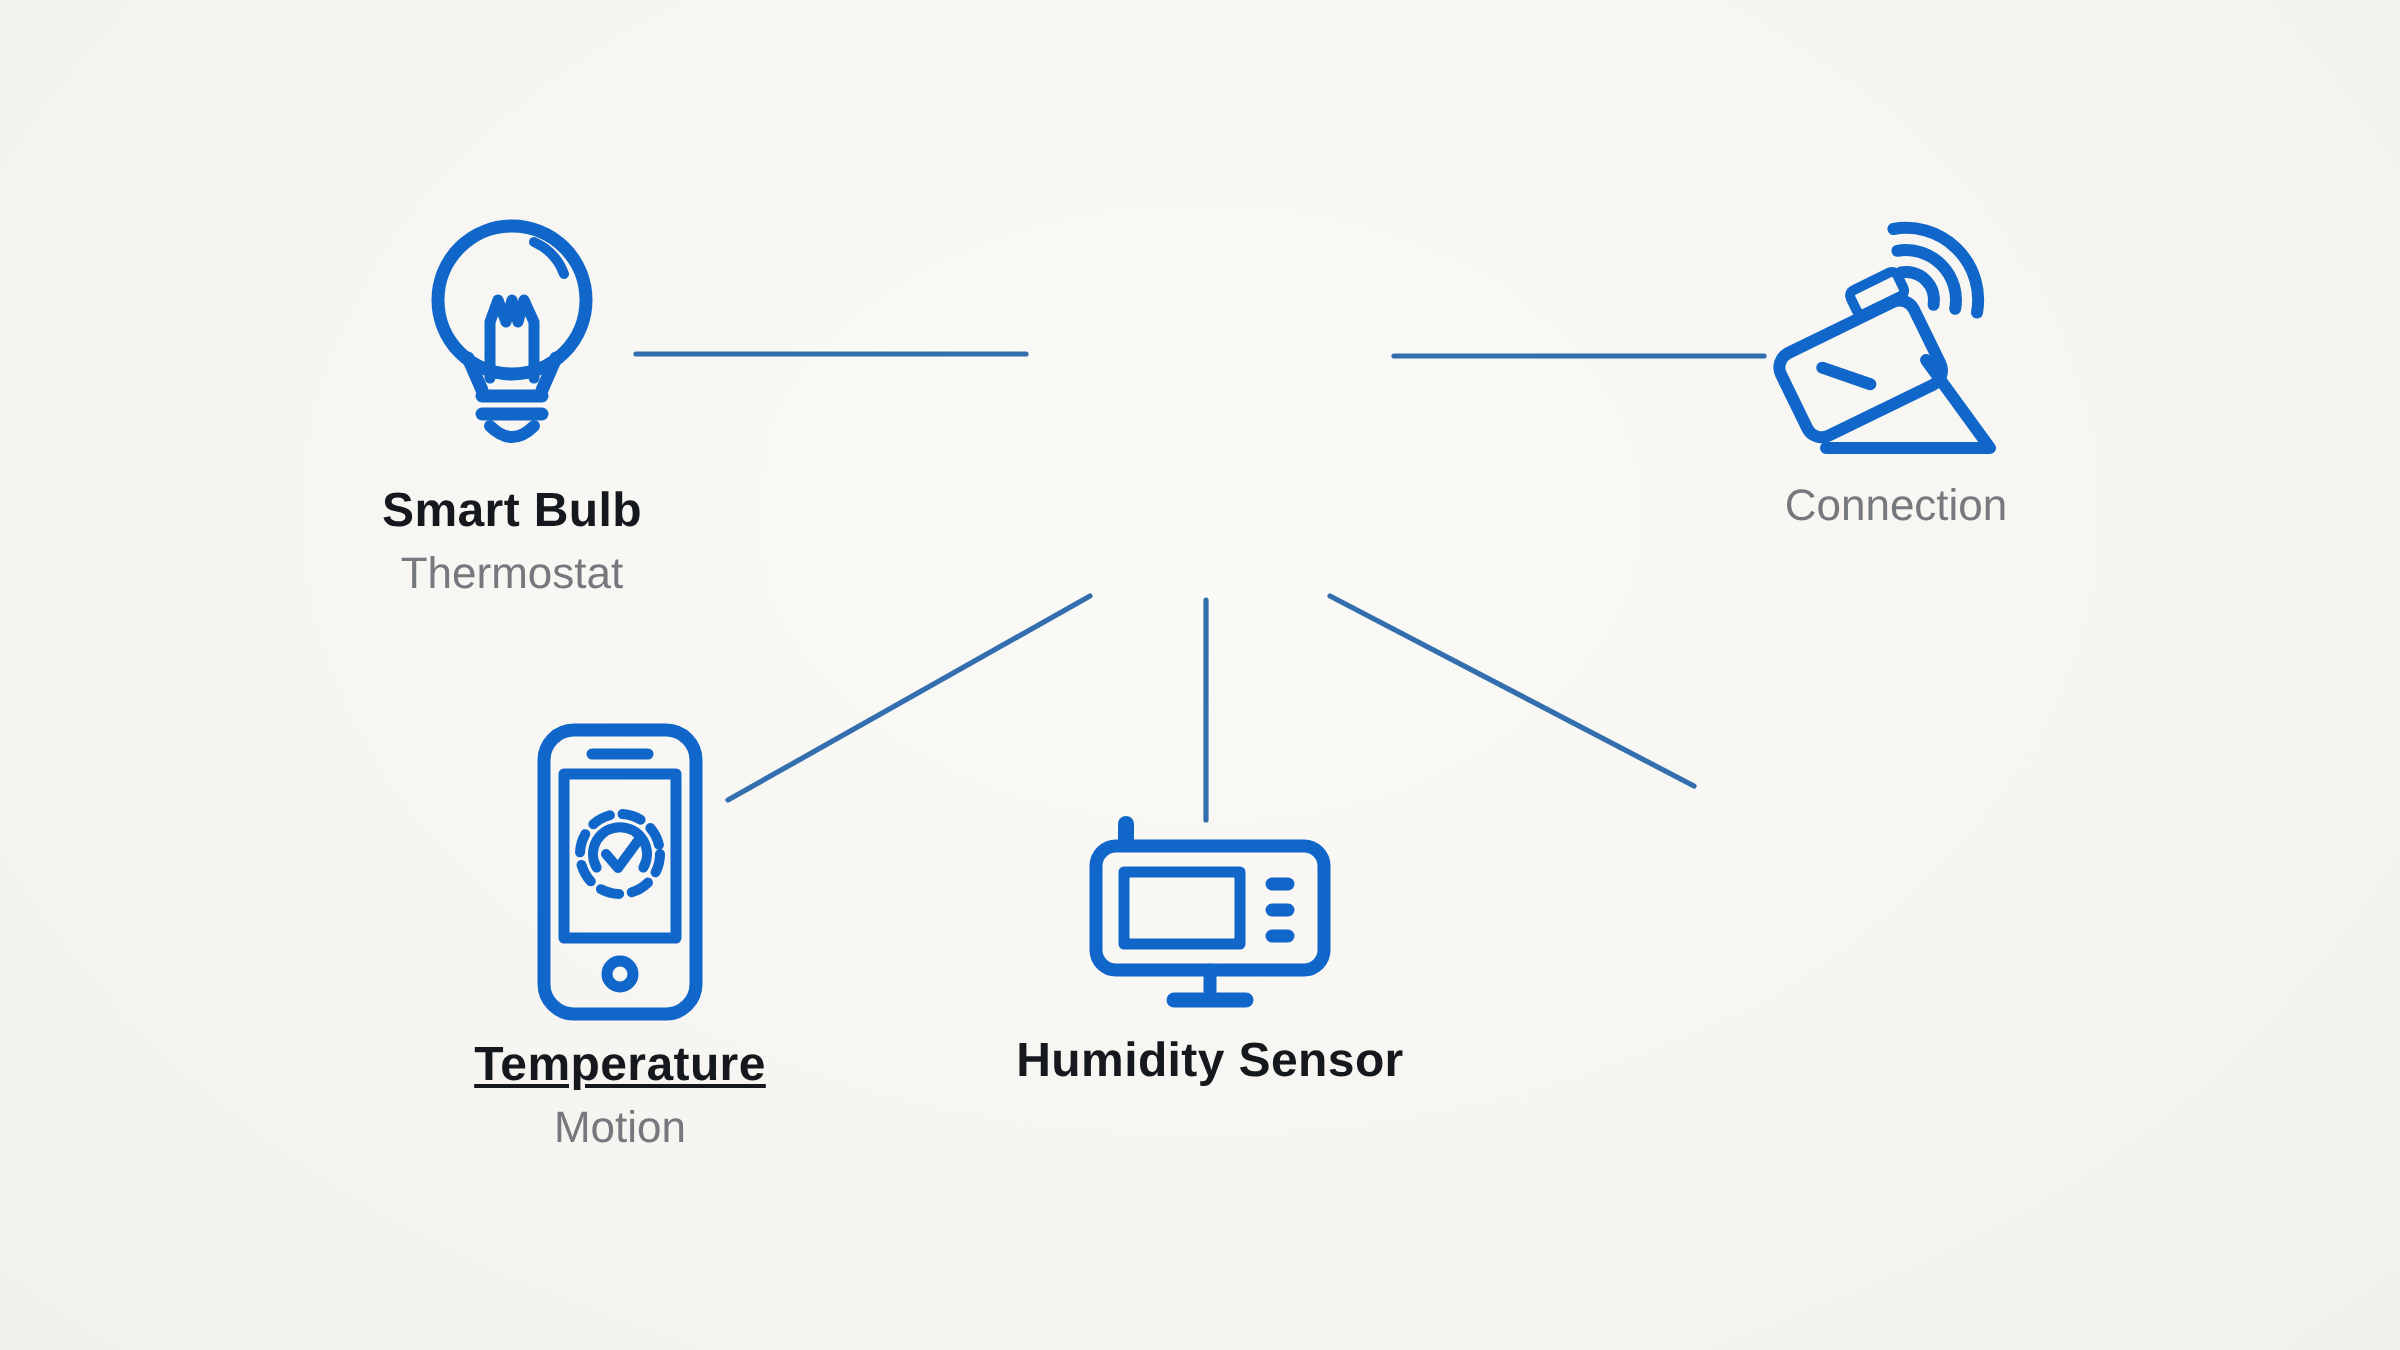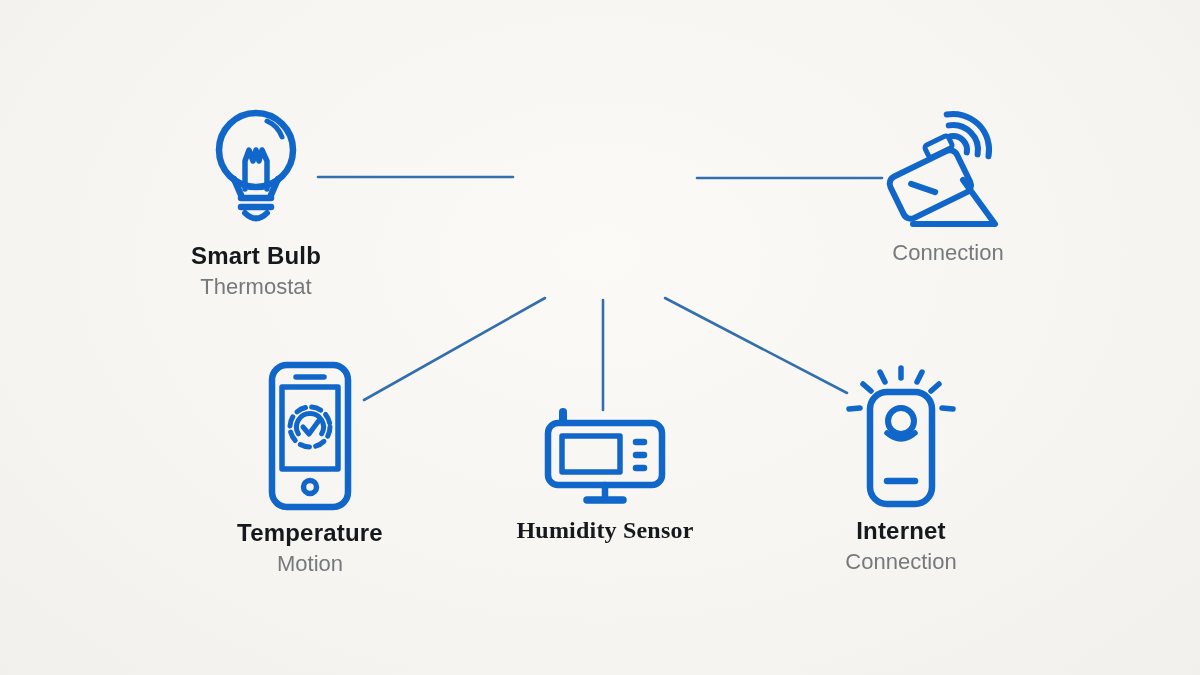--- a/index.html
+++ b/index.html
@@ -89,55 +89,34 @@
       <g class="stk" stroke-width="6.5">
         <rect x="4" y="4" width="76" height="142" rx="15"></rect>
         <path d="M28 16 L56 16" stroke-width="5.5"></path>
         <rect x="14" y="26" width="56" height="82" stroke-width="5.5"></rect>
         <circle cx="42" cy="126" r="6.5" stroke-width="5.5"></circle>
         <circle cx="42" cy="66" r="20" stroke-width="5" stroke-dasharray="9.5 6.4"></circle>
         <path d="M30.3 72.8 A13.5 13.5 0 1 1 53.7 72.8" stroke-width="5"></path>
         <path d="M35 66 L41 73 L52 58" stroke-width="5"></path>
       </g>
     </svg>
-    <div class="node-title" style="margin-top:8px;">Temperature</div>
+    <div class="node-title" style="margin-top:8px;text-decoration:underline;">Temperature</div>
     <div class="node-subtitle">Motion</div>
   </div>
 
-  <div class="node" style="left:475px;top:406px;font-family:Liberation Serif, serif;">
+  <div class="node" style="left:475px;top:406px;">
     <svg width="124" height="104" viewBox="0 0 124 104">
       <g class="stk" stroke-width="6.5">
         <path d="M20 14 L20 6" stroke-width="8"></path>
         <rect x="5" y="17" width="114" height="62" rx="10"></rect>
         <rect x="19" y="30" width="58" height="36" stroke-width="5.5"></rect>
         <path d="M93 36 L101 36"></path>
         <path d="M93 49 L101 49"></path>
         <path d="M93 62 L101 62"></path>
         <path d="M62 79 L62 90"></path>
         <path d="M44 94 L80 94" stroke-width="7.5"></path>
       </g>
     </svg>
     <div class="node-title" style="margin-top:7px;">Humidity Sensor</div>
   </div>
 
-  <div class="node" style="left:771px;top:363px;">
-    <svg width="120" height="150" viewBox="0 0 120 150">
-      <g class="stk" stroke-width="6.5">
-        <rect x="29" y="29" width="62" height="112" rx="17"></rect>
-        <circle cx="60" cy="58" r="13" stroke-width="6"></circle>
-        <path d="M46 70 Q60 82 74 70" stroke-width="5.5"></path>
-        <path d="M46 118 L74 118"></path>
-        <g stroke-width="5.5">
-          <path d="M60 5 L60 15"></path>
-          <path d="M39 9 L44 19"></path>
-          <path d="M81 9 L76 19"></path>
-          <path d="M22 21 L30 28"></path>
-          <path d="M98 21 L90 28"></path>
-          <path d="M8 46 L19 45"></path>
-          <path d="M112 46 L101 45"></path>
-        </g>
-      </g>
-    </svg>
-    <div class="node-title" style="margin-top:4px;">Internet</div>
-    <div class="node-subtitle">Connection</div>
-  </div>
 
 </div>
 
 </body></html>

